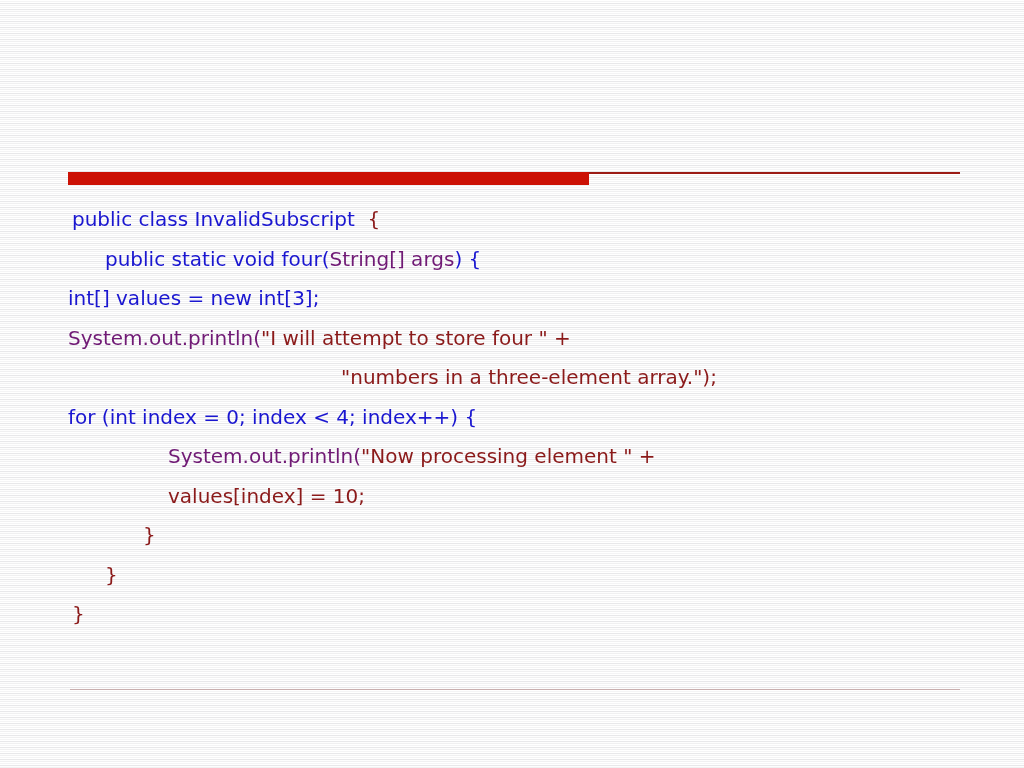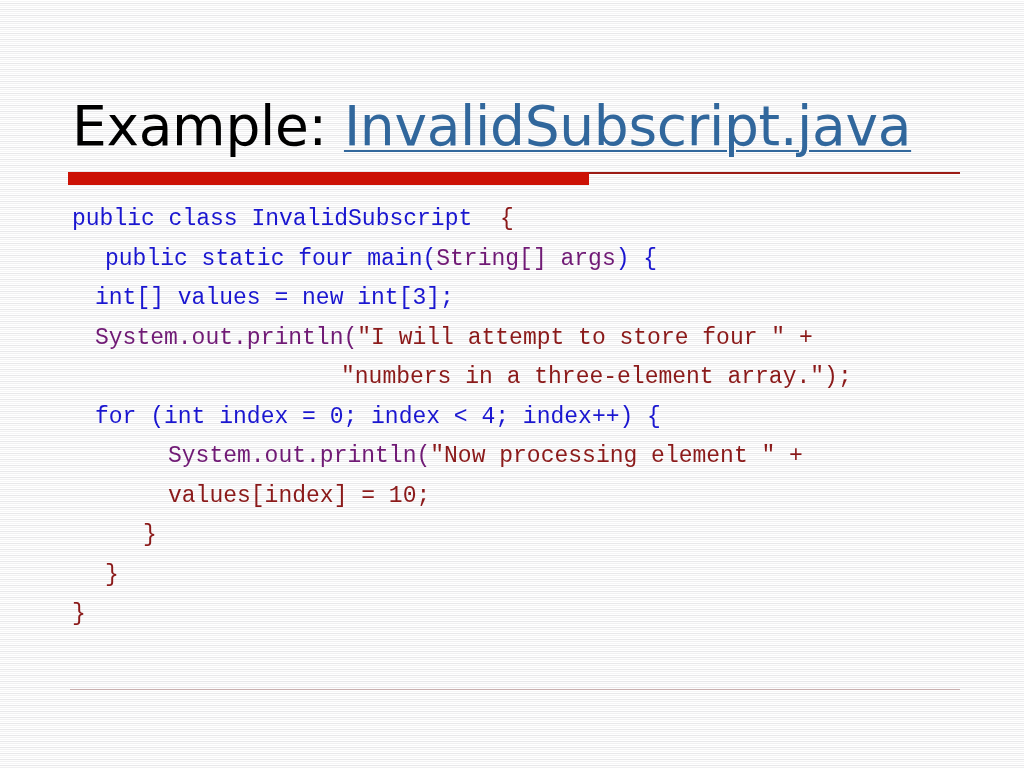--- a/index.html
+++ b/index.html
@@ -104,58 +104,54 @@
   }
 
   
   #code-block {
     position: absolute;
     left: 0;
     top: 200px;
     width: 1024px;
   }
   .code-line {
-    font-size: 23px;
+    font-size: 20px;
     line-height: 39.5px;
     white-space: pre;
     height: 39.5px;
-    font-family: Liberation Mono, monospace;
   }
   .tok-kw      { color: #1A16D0; }           
   .tok-type    { color: #701a75; }           
   .tok-str     { color: #8B1A1A; }           
   .tok-brace   { color: #8B1A1A; }           
   .tok-plain   { color: #8B1A1A; }           
 
   
   .ind-0 { padding-left: 72px;  }
   .ind-1 { padding-left: 105px; }
-  .ind-2 { padding-left: 68px; margin-left: 27px; }
+  .ind-2 { padding-left: 68px; }
   .ind-3 { padding-left: 168px; }
   .ind-4 { padding-left: 341px; }
   .ind-w { padding-left: 124px; }
   .ind-b1{ padding-left: 143px; }
 </style>
 </head>
 <body>
 
 <div id="slide-background"></div>
 
 <div id="slide">
 
-  <div id="title-block">
-    <div id="slide-title"><span class="title-static">Example: </span><span class="title-link">InvalidSubscript.java</span></div>
-  </div>
 
   <div id="title-rule-thin"></div>
   <div id="title-rule-thick"></div>
 
   <div id="code-block">
       <div class="code-line ind-0"><span class="tok-kw">public class InvalidSubscript  </span><span class="tok-brace">{</span></div>
-      <div class="code-line ind-1"><span class="tok-kw">public static four main(</span><span class="tok-type">String[] args</span><span class="tok-kw">) {</span></div>
+      <div class="code-line ind-1"><span class="tok-kw">public static void four(</span><span class="tok-type">String[] args</span><span class="tok-kw">) {</span></div>
       <div class="code-line ind-2"><span class="tok-kw">int[] values = new int[3];</span></div>
       <div class="code-line ind-2"><span class="tok-type">System.out.println(</span><span class="tok-str">"I will attempt to store four " +</span></div>
       <div class="code-line ind-4"><span class="tok-str">"numbers in a three-element array.");</span></div>
       <div class="code-line ind-2"><span class="tok-kw">for (int index = 0; index &lt; 4; index++) {</span></div>
       <div class="code-line ind-3"><span class="tok-type">System.out.println(</span><span class="tok-str">"Now processing element " +</span></div>
       <div class="code-line ind-3"><span class="tok-plain">values[index] = 10;</span></div>
       <div class="code-line ind-b1"><span class="tok-brace">}</span></div>
       <div class="code-line ind-1"><span class="tok-brace">}</span></div>
       <div class="code-line ind-0"><span class="tok-brace">}</span></div>
     </div>

